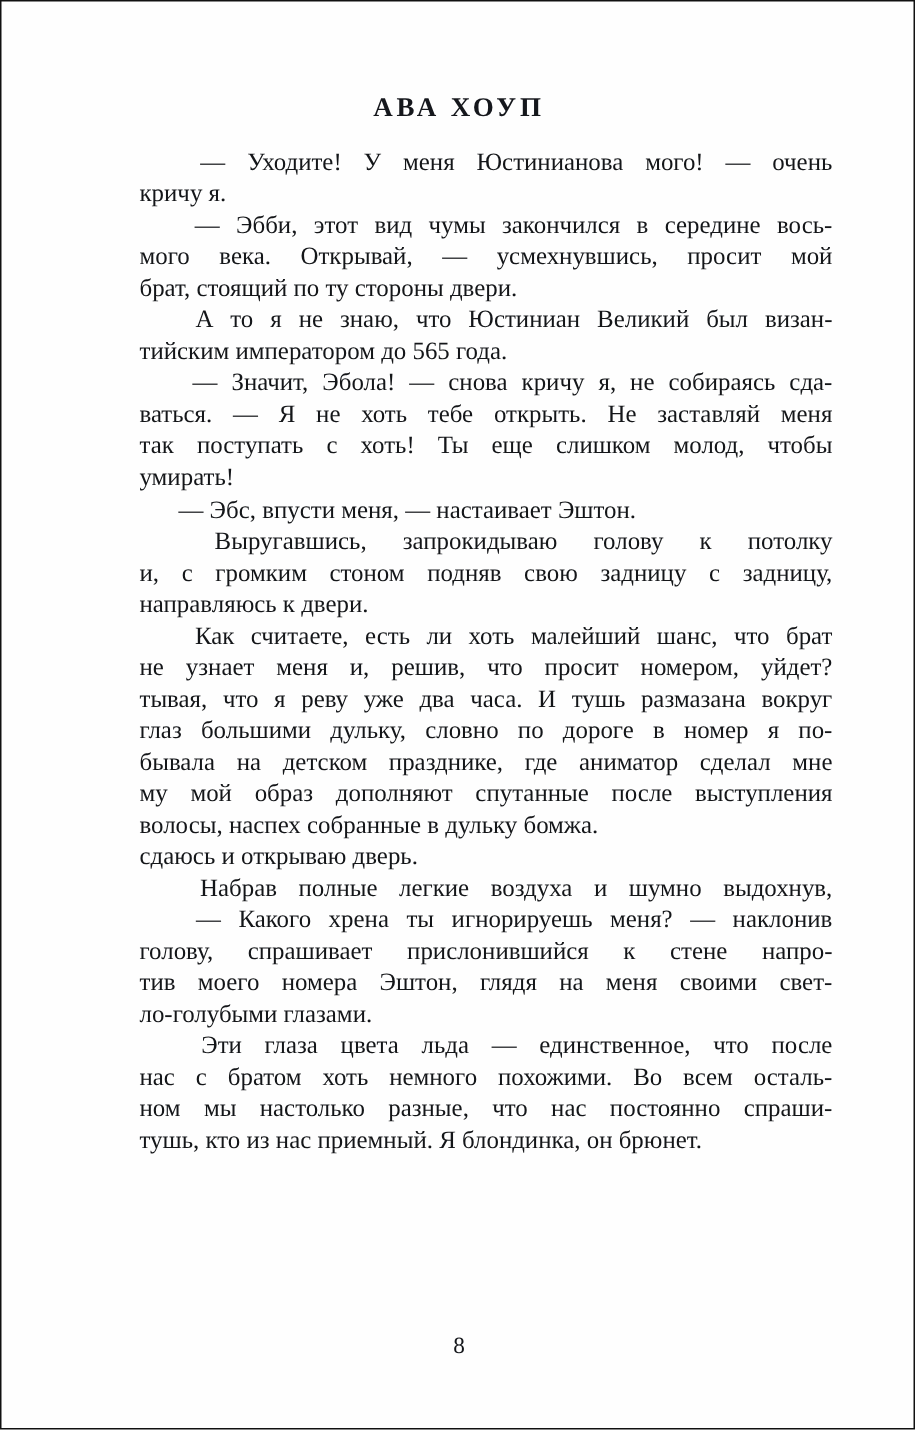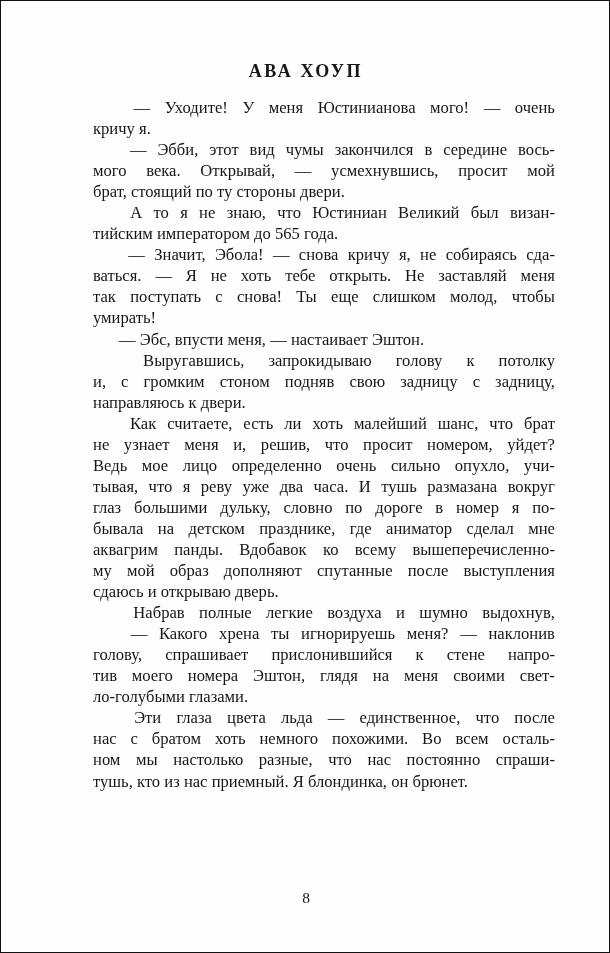--- a/index.html
+++ b/index.html
@@ -168,21 +168,21 @@
           <span class="w">хоть</span>
           <span class="w">тебе</span>
           <span class="w">открыть.</span>
           <span class="w">Не</span>
           <span class="w">заставляй</span>
           <span class="w">меня</span>
         </div><div class="jl">
           <span class="w">так</span>
           <span class="w">поступать</span>
           <span class="w">с</span>
-          <span class="w">снова!</span>
+          <span class="w">хоть!</span>
           <span class="w">Ты</span>
           <span class="w">еще</span>
           <span class="w">слишком</span>
           <span class="w">молод,</span>
           <span class="w">чтобы</span>
         </div><div class="jl flush">
           <span class="w">умирать!</span>
         </div></div>
       <div class="para"><div class="jl flush ind">
           <span class="w">— Эбс, впусти меня, — настаивает Эштон.</span>
@@ -219,29 +219,20 @@
         </div><div class="jl">
           <span class="w">не</span>
           <span class="w">узнает</span>
           <span class="w">меня</span>
           <span class="w">и,</span>
           <span class="w">решив,</span>
           <span class="w">что</span>
           <span class="w">просит</span>
           <span class="w">номером,</span>
           <span class="w">уйдет?</span>
-        </div><div class="jl">
-          <span class="w">Ведь</span>
-          <span class="w">мое</span>
-          <span class="w">лицо</span>
-          <span class="w">определенно</span>
-          <span class="w">очень</span>
-          <span class="w">сильно</span>
-          <span class="w">опухло,</span>
-          <span class="w">учи-</span>
         </div><div class="jl">
           <span class="w">тывая,</span>
           <span class="w">что</span>
           <span class="w">я</span>
           <span class="w">реву</span>
           <span class="w">уже</span>
           <span class="w">два</span>
           <span class="w">часа.</span>
           <span class="w">И</span>
           <span class="w">тушь</span>
@@ -261,34 +252,29 @@
         </div><div class="jl">
           <span class="w">бывала</span>
           <span class="w">на</span>
           <span class="w">детском</span>
           <span class="w">празднике,</span>
           <span class="w">где</span>
           <span class="w">аниматор</span>
           <span class="w">сделал</span>
           <span class="w">мне</span>
         </div><div class="jl">
-          <span class="w">аквагрим</span>
-          <span class="w">панды.</span>
-          <span class="w">Вдобавок</span>
-          <span class="w">ко</span>
-          <span class="w">всему</span>
-          <span class="w">вышеперечисленно-</span>
-        </div><div class="jl">
           <span class="w">му</span>
           <span class="w">мой</span>
           <span class="w">образ</span>
           <span class="w">дополняют</span>
           <span class="w">спутанные</span>
           <span class="w">после</span>
           <span class="w">выступления</span>
+        </div><div class="jl flush">
+          <span class="w">волосы, наспех собранные в дульку бомжа.</span>
         </div></div>
       <div class="para"><div class="jl flush">
           <span class="w">сдаюсь и открываю дверь.</span>
         </div><div class="jl ind">
           <span class="w">Набрав</span>
           <span class="w">полные</span>
           <span class="w">легкие</span>
           <span class="w">воздуха</span>
           <span class="w">и</span>
           <span class="w">шумно</span>

